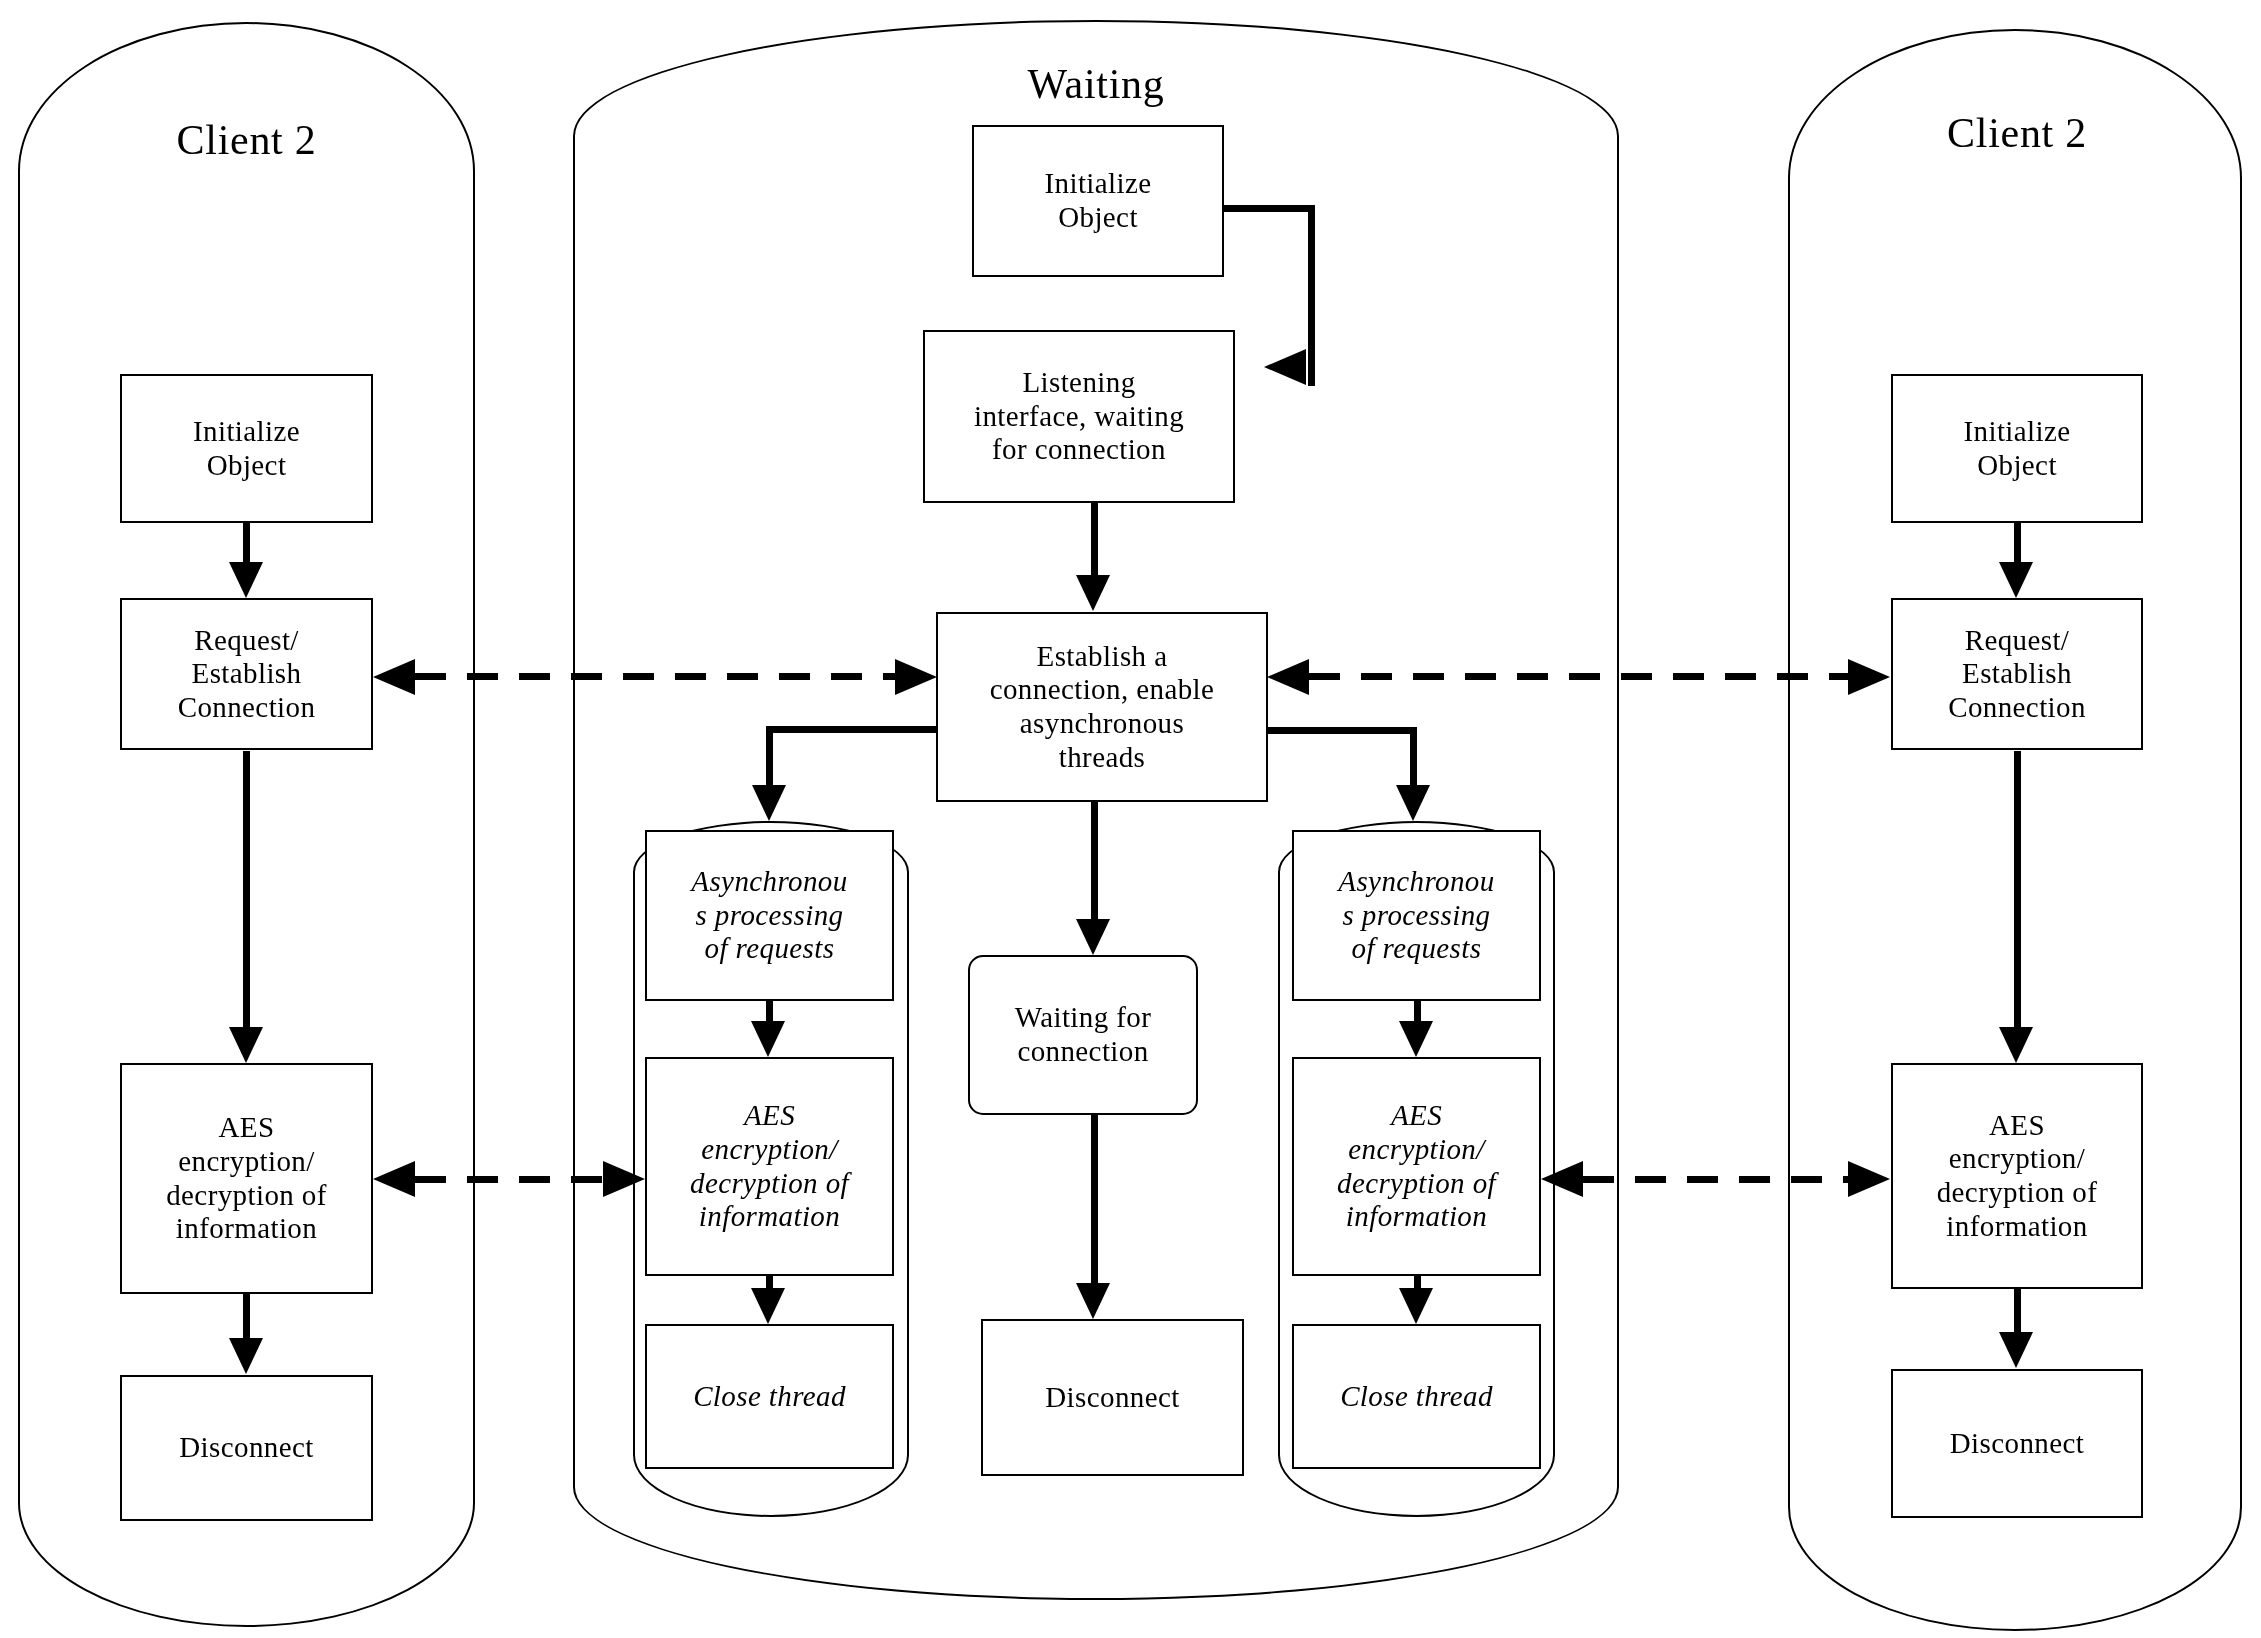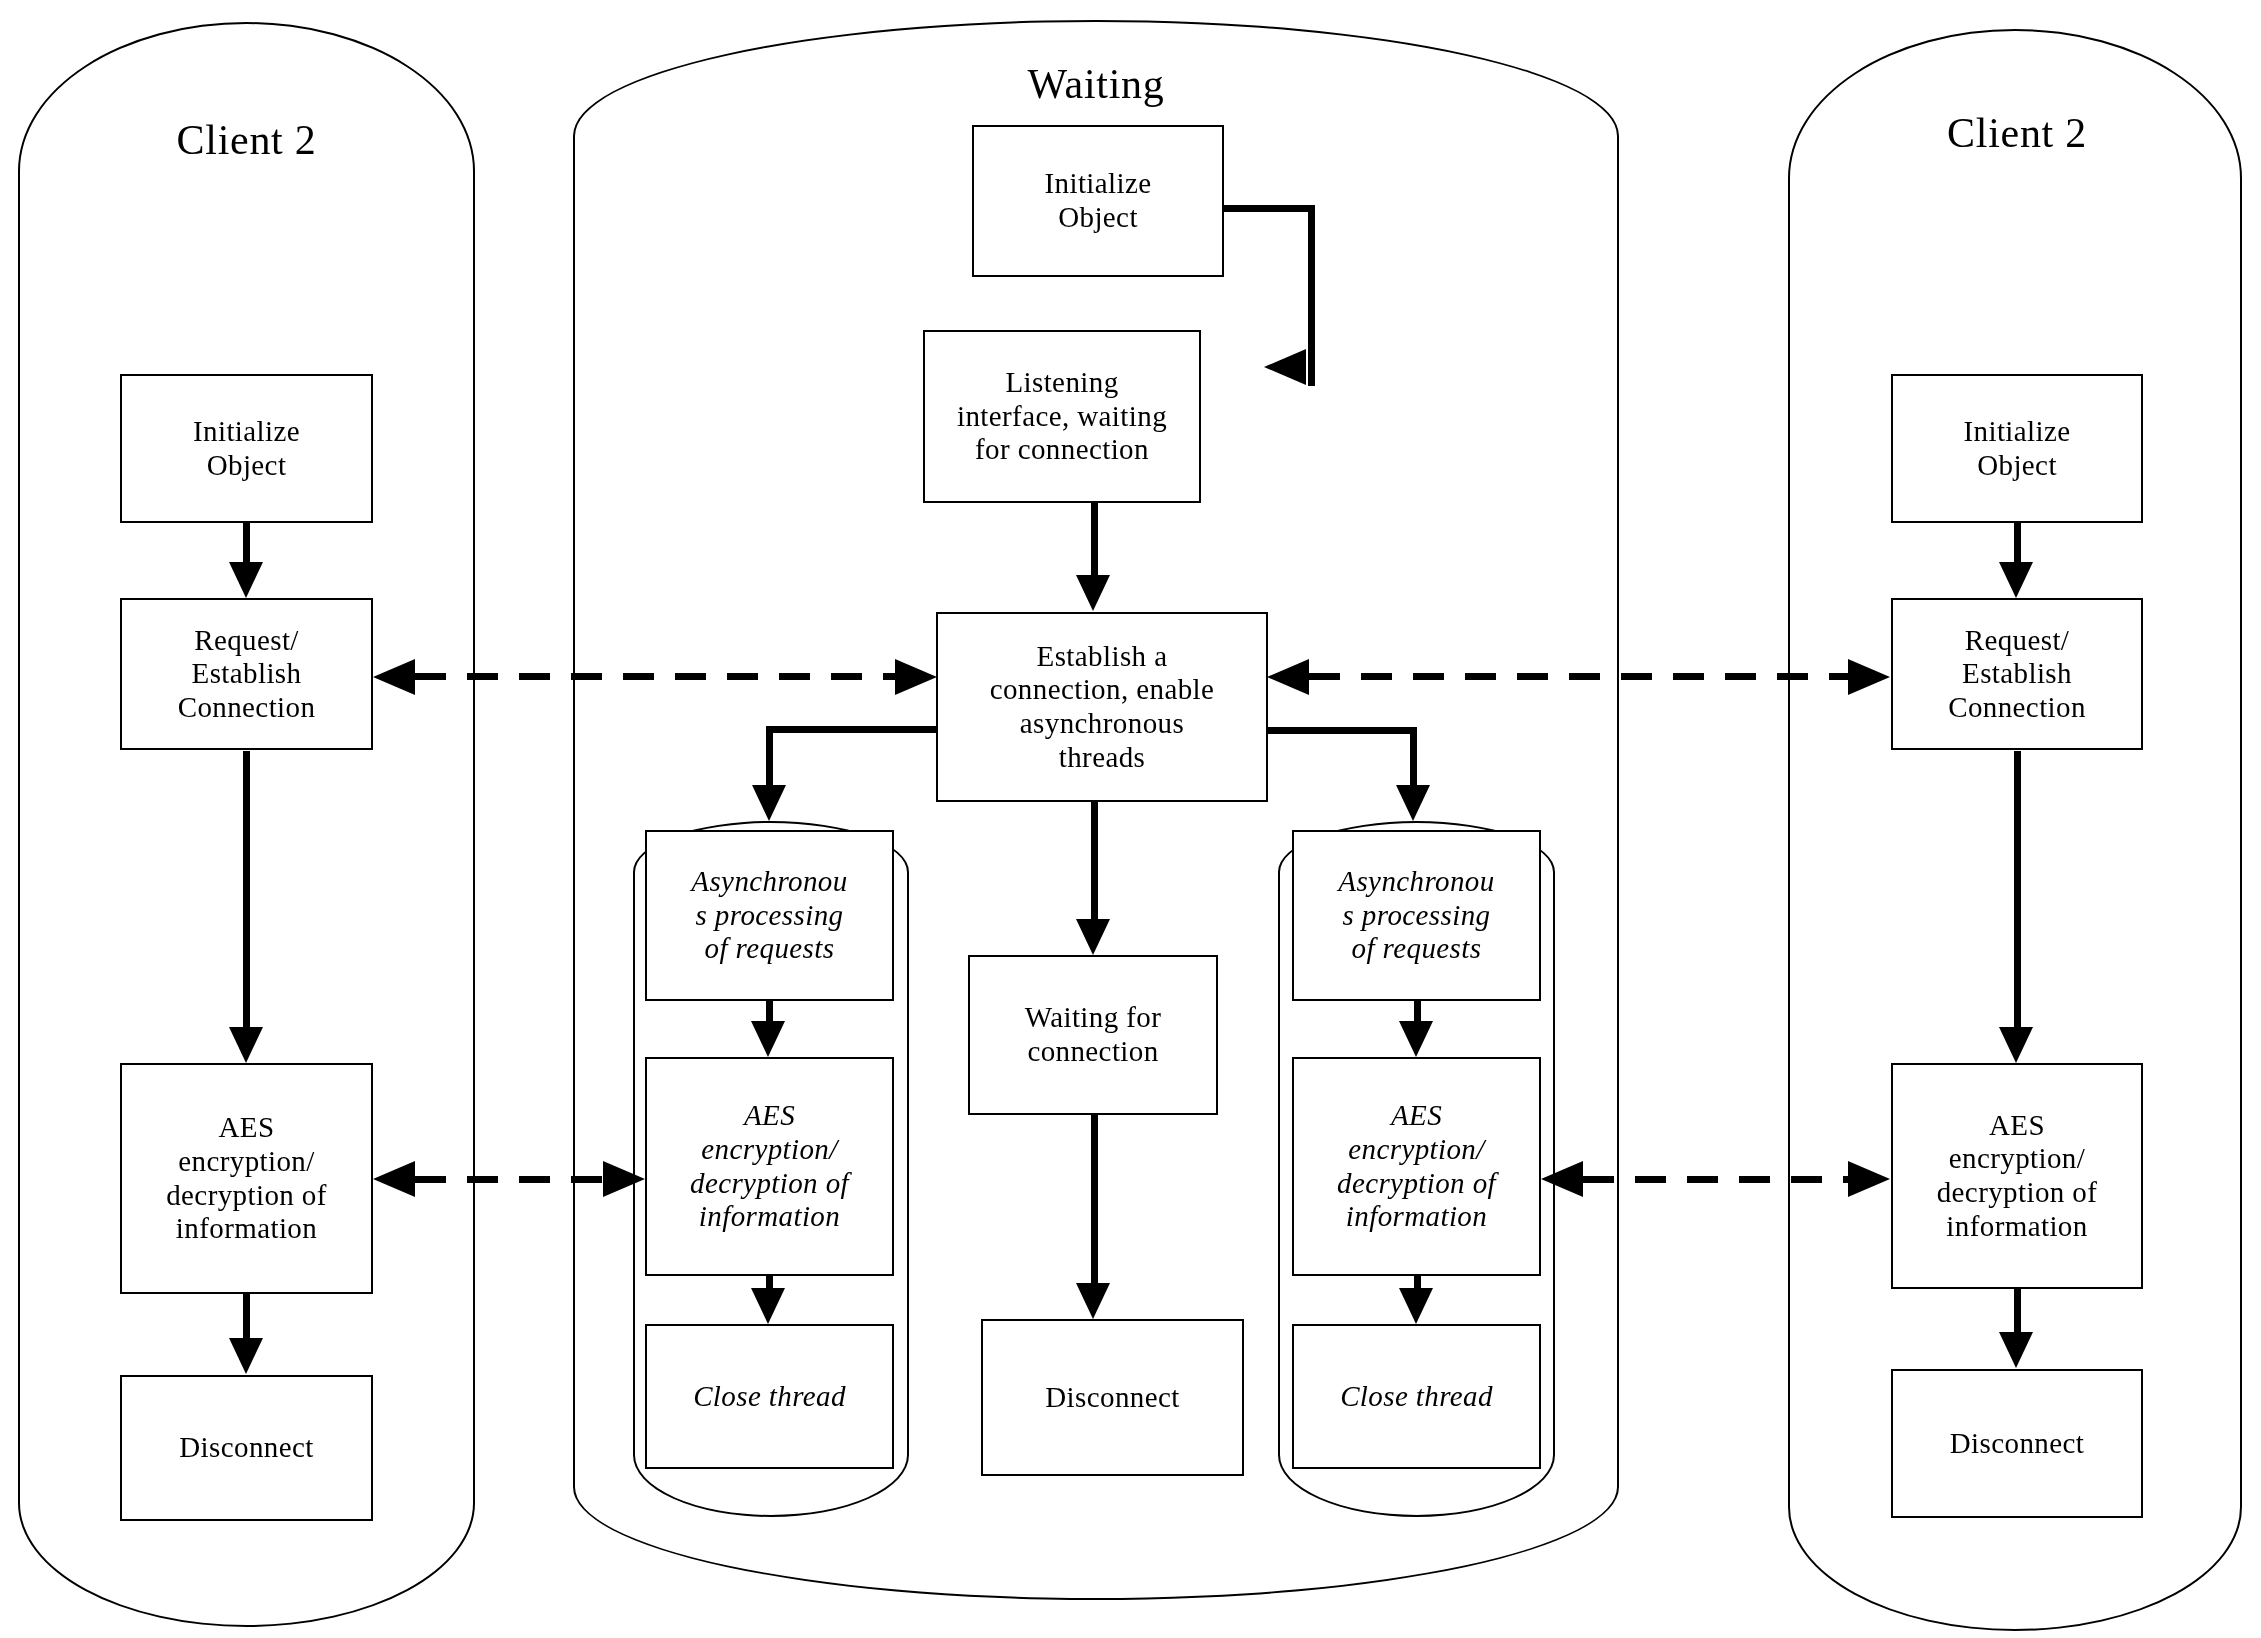--- a/index.html
+++ b/index.html
@@ -50,28 +50,28 @@
 Establish
 Connection</div>
   <div class="box" style="left:120px;top:1063px;width:253px;height:231px;">AES
 encryption/
 decryption of
 information</div>
   <div class="box" style="left:120px;top:1375px;width:253px;height:146px;">Disconnect</div>
 
   <div class="box" style="left:972px;top:125px;width:252px;height:152px;">Initialize
 Object</div>
-  <div class="box" style="left:923px;top:330px;width:278px;height:173px;font-family:Liberation Serif, serif;">Listening
+  <div class="box" style="left:923px;top:330px;width:312px;height:173px;font-family:Liberation Serif, serif;">Listening
 interface, waiting
 for connection</div>
   <div class="box" style="left:936px;top:612px;width:332px;height:190px;">Establish a
 connection, enable
 asynchronous
 threads</div>
-  <div class="box" style="left:968px;top:955px;width:250px;height:160px;">Waiting for
+  <div class="box" style="left:968px;top:955px;width:230px;height:160px;border-radius:15px;">Waiting for
 connection</div>
   <div class="box" style="left:981px;top:1319px;width:263px;height:157px;">Disconnect</div>
 
   <div class="box thin" style="left:645px;top:830px;width:249px;height:171px;">Asynchronou
 s processing
 of requests</div>
   <div class="box thin" style="left:645px;top:1057px;width:249px;height:219px;">AES
 encryption/
 decryption of
 information</div>

